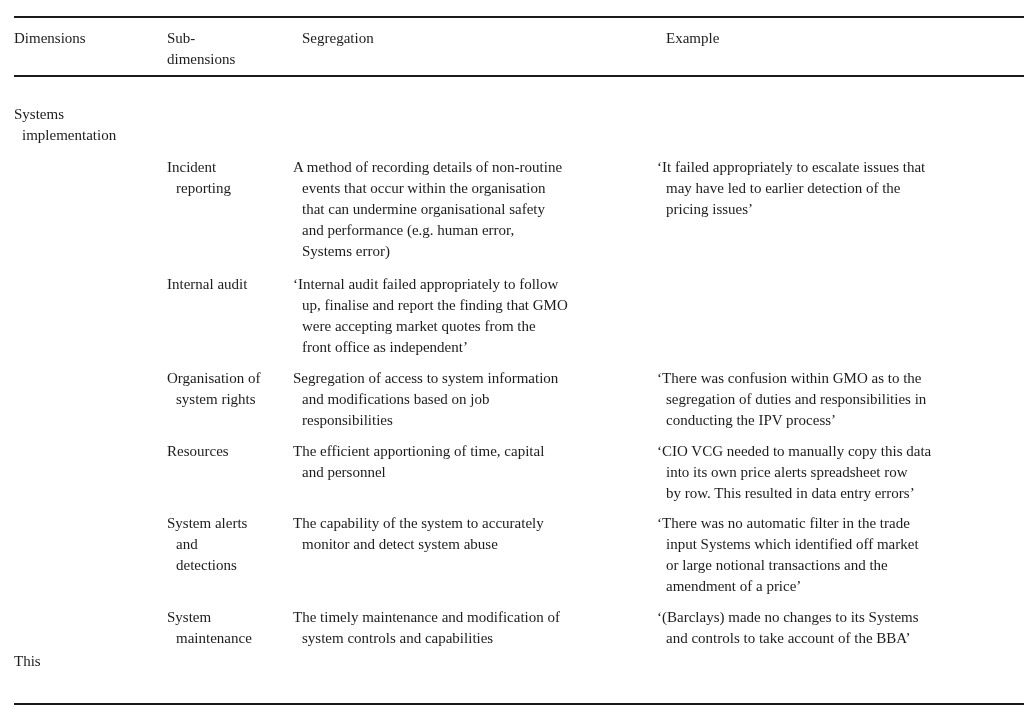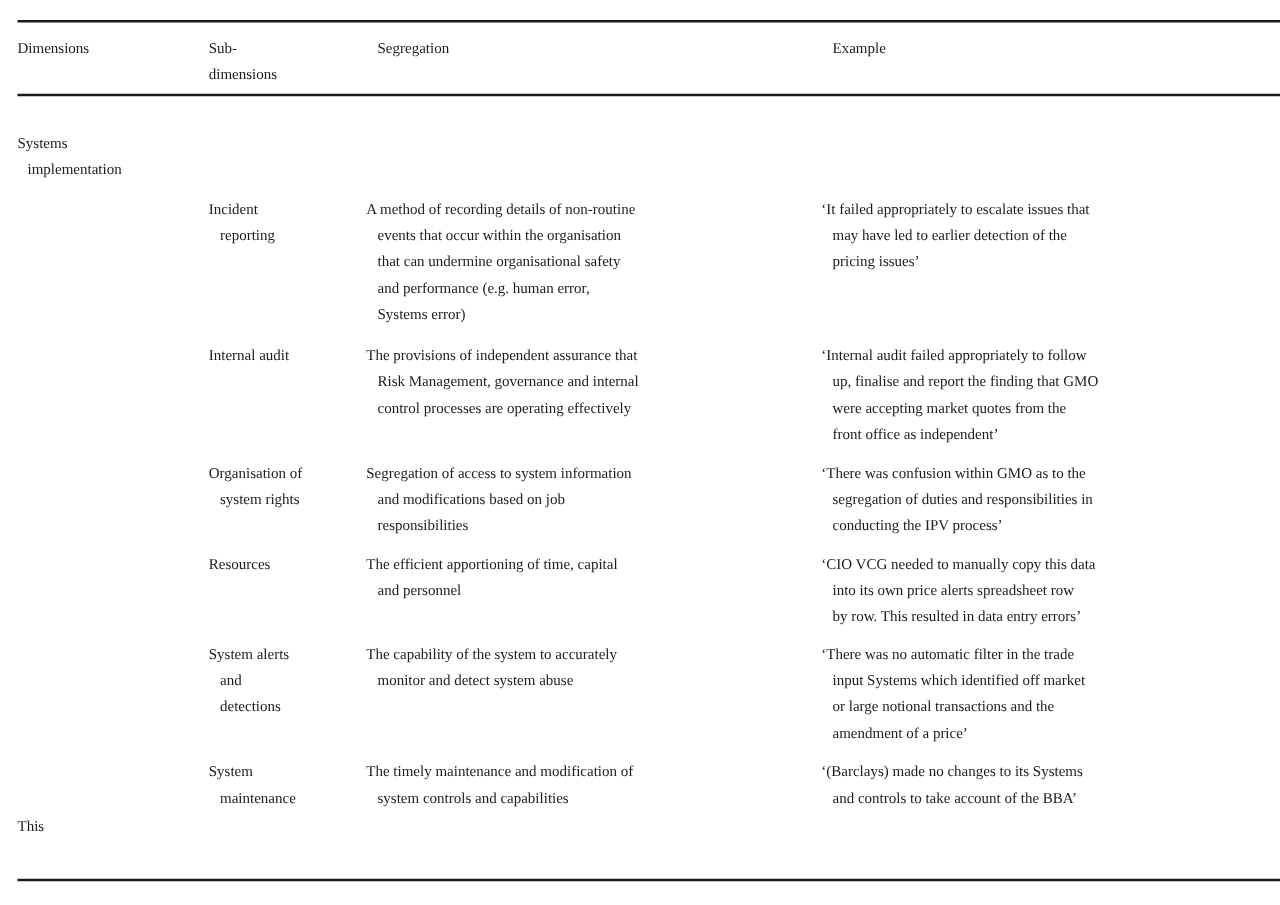--- a/index.html
+++ b/index.html
@@ -7,21 +7,21 @@
     padding: 0;
     background: #ffffff;
   }
   .page {
     position: relative;
     width: 1024px;
     height: 724px;
     background: #ffffff;
     color: #1c1c1c;
     font-family: "Liberation Serif", "DejaVu Serif", serif;
-    font-size: 12px;
+    font-size: 15px;
     line-height: 21px;
     overflow: hidden;
   }
   .rule {
     margin-left: 14px;
     width: calc(100% - 14px);
     height: 2px;
     background: #1a1a1a;
   }
   .rule-top    { margin-top: 16px; }
@@ -92,23 +92,20 @@
 and performance (e.g. human error,
 Systems error)</div>
     <div class="cell hang">‘It failed appropriately to escalate issues that
 may have led to earlier detection of the
 pricing issues’</div>
   </div>
 
   <div class="grid row-2">
     <div class="cell"></div>
     <div class="cell hang">Internal audit</div>
-    <div class="cell hang">The provisions of independent assurance that
-Risk Management, governance and internal
-control processes are operating effectively</div>
     <div class="cell hang">‘Internal audit failed appropriately to follow
 up, finalise and report the finding that GMO
 were accepting market quotes from the
 front office as independent’</div>
   </div>
 
   <div class="grid row-3">
     <div class="cell"></div>
     <div class="cell hang">Organisation of
 system rights</div>

